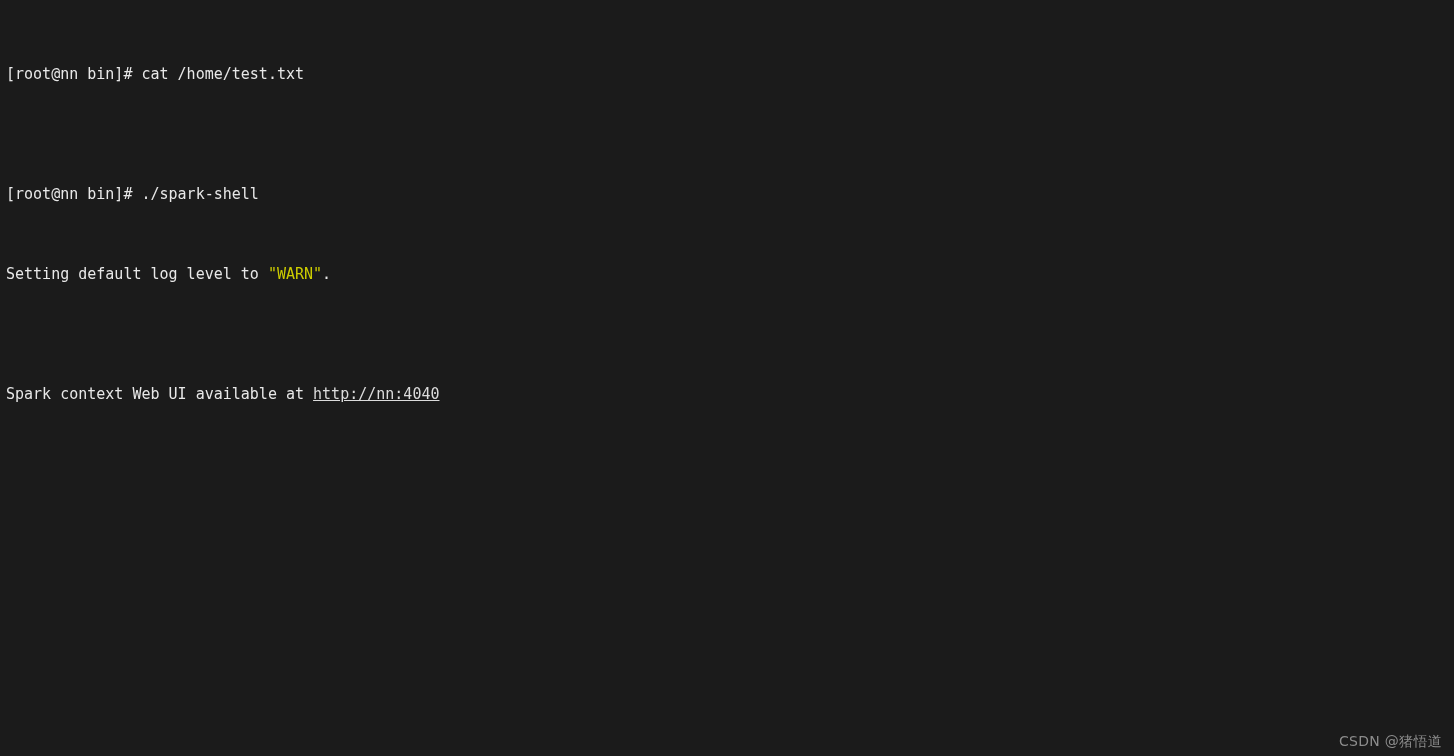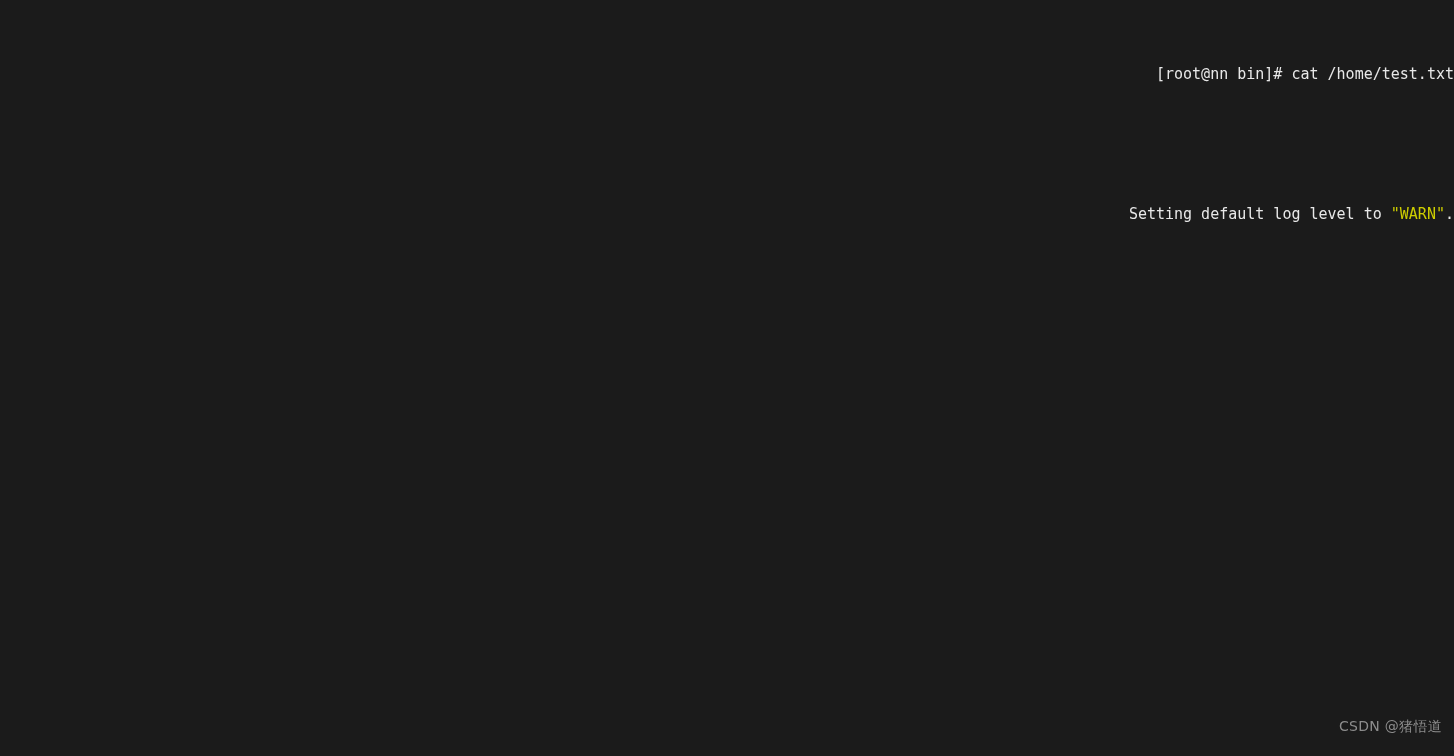--- a/index.html
+++ b/index.html
@@ -25,50 +25,51 @@
     color: #e8e8e8;
     white-space: pre;
     letter-spacing: 0px;
   }
   .line {
     height: 20px;
     white-space: pre;
     font-family: "DejaVu Sans Mono", "Liberation Mono", monospace;
     font-size: 15px;
     line-height: 20px;
-    text-align: right;
   }
   .fg-white   { color: #e8e8e8; }
   .fg-yellow  { color: #cdcd00; }
   .fg-link    { color: #dcdcdc; text-decoration: underline; }
   #watermark {
     position: absolute;
     right: 12px;
-    bottom: 20px;
+    bottom: 5px;
     color: #8c8c8c;
     font-size: 14px;
     font-family: "DejaVu Sans", "Liberation Sans", sans-serif;
     white-space: pre;
     letter-spacing: 0.3px;
   }
 </style>
 </head>
 <body>
 
 <div id="terminal">
 
   <div class="line"><span class="fg-white">[root@nn bin]#</span><span class="fg-white"> cat /home/test.txt</span></div>
 
 
 
+  <div class="line"><span class="fg-white">[root@nn bin]#</span><span class="fg-white"> ./spark-shell</span></div>
 
   <div class="line"><span class="fg-white">Setting default log level to </span><span class="fg-yellow">"WARN"</span><span class="fg-white">.</span></div>
 
 
 
+  <div class="line"><span class="fg-white">Spark context Web UI available at </span><span class="fg-link">http://nn:4040</span></div>
 
 
   
 
   
 
   
 
   
   

